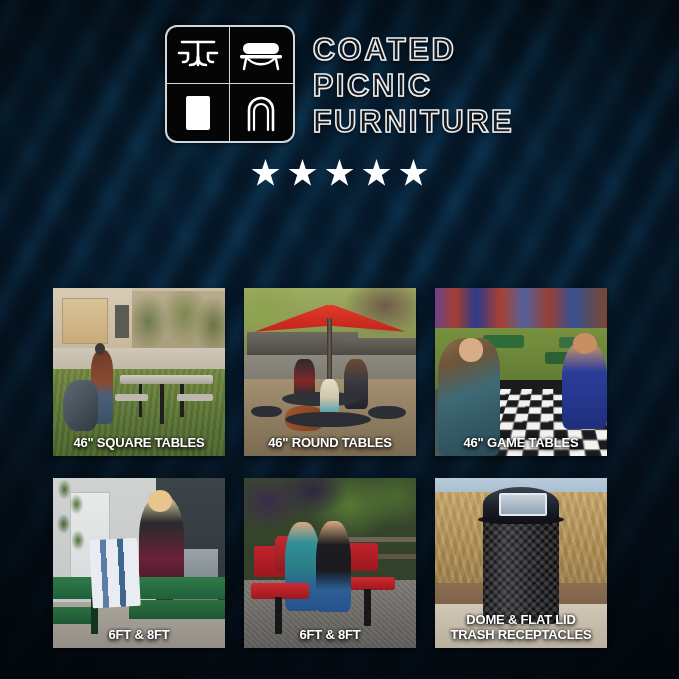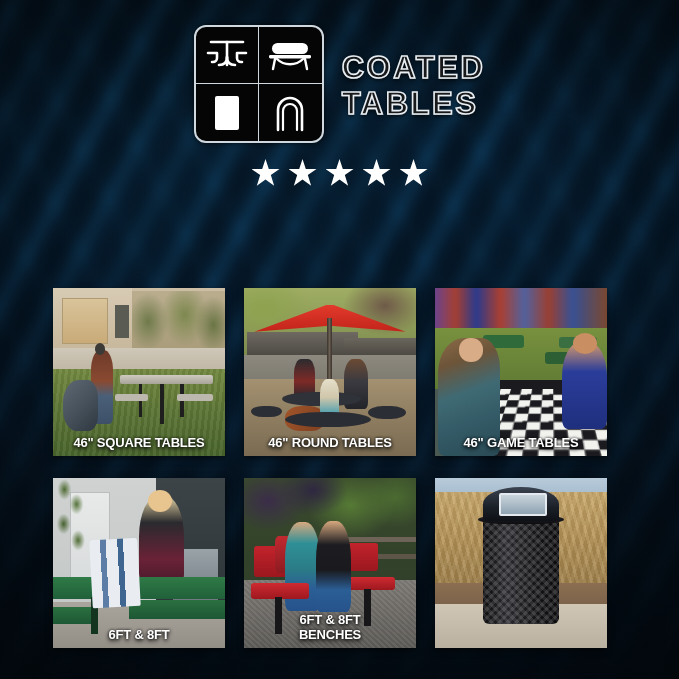--- a/index.html
+++ b/index.html
@@ -384,21 +384,22 @@
           <svg width="42" height="42" viewBox="0 0 42 42">
             <path d="M9 38 V18 a12 12 0 0 1 24 0 V38" fill="none" stroke="#ffffff" stroke-width="2.6" stroke-linecap="round"></path>
             <path d="M14 38 V19 a7 7 0 0 1 14 0 V38" fill="none" stroke="#ffffff" stroke-width="2.2" stroke-linecap="round"></path>
           </svg>
         </div>
 
       </div>
 
       <div class="wordmark">
         <div class="wm-line">COATED</div>
-        <div class="wm-line">TABLES</div>
+        <div class="wm-line">PICNIC</div>
+        <div class="wm-line">FURNITURE</div>
       </div>
 
     </div>
 
     <div class="stars">
       <div class="star"></div>
       <div class="star"></div>
       <div class="star"></div>
       <div class="star"></div>
       <div class="star"></div>
@@ -505,33 +506,36 @@
           <div class="p5-seat2"></div>
             <div class="p5-leg2"></div>
           <div class="p5-pack"></div>
           <div class="p5-boy1"></div>
             <div class="p5-boy2"></div>
           <div class="p5-seat1"></div>
             <div class="p5-leg1"></div>
         </div>
         <div class="caption">
           <span class="cl">6FT &amp; 8FT</span>
-          <span class="cl">BENCHES</span>
         </div>
       </div>
 
       <div class="tile">
         <div class="photo">
           <div class="p6-sky"></div>
             <div class="p6-grass"></div>
           <div class="p6-dirt"></div>
             <div class="p6-pave"></div>
           <div class="p6-can"></div>
             <div class="p6-rim"></div>
           <div class="p6-dome"></div>
             <div class="p6-door"></div>
         </div>
+        <div class="caption">
+          <span class="cl">DOME &amp; FLAT LID</span>
+          <span class="cl">TRASH RECEPTACLES</span>
+        </div>
       </div>
 
     </div>
 
   </div>
 </div>
 
 </body></html>

